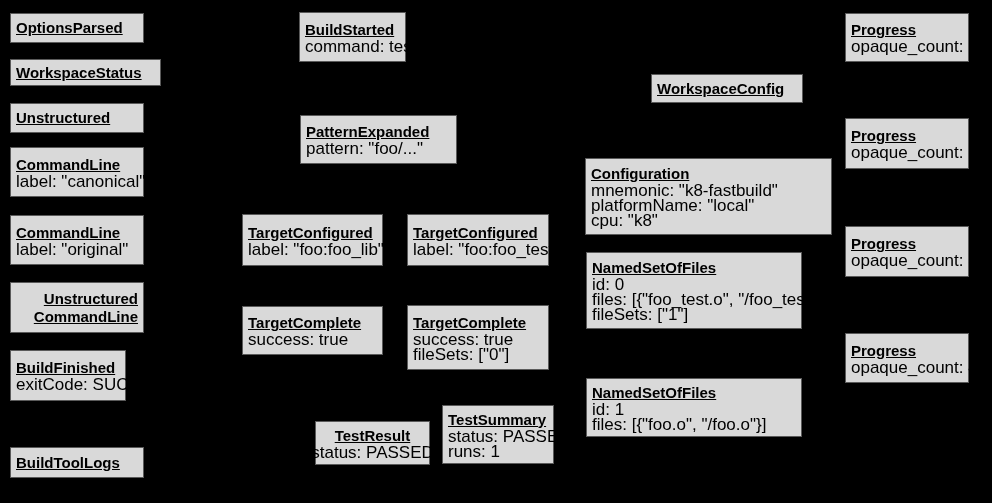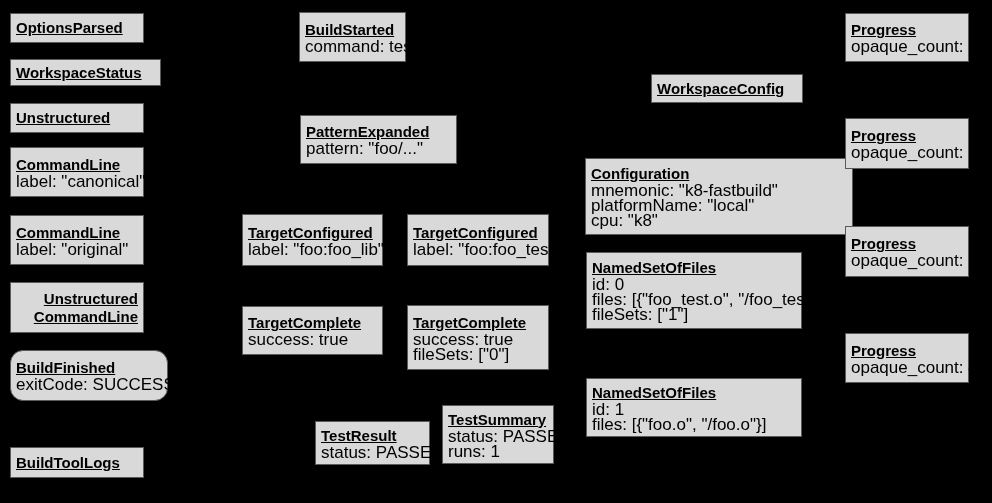--- a/index.html
+++ b/index.html
@@ -69,21 +69,21 @@
   <div class="node" style="left:10px; top:215px; width:134px; height:50px;">
     <div class="t">CommandLine</div>
     <div class="l">label: "original"</div>
   </div>
 
   <div class="node" style="left:10px; top:282px; width:134px; height:51px;text-align:right;">
     <div class="t">Unstructured
 CommandLine</div>
   </div>
 
-  <div class="node" style="left:10px; top:350px; width:158px; height:51px;border-radius:13px;">
+  <div class="node" style="left:10px; top:350px; width:116px; height:51px;">
     <div class="t">BuildFinished</div>
     <div class="l">exitCode: SUCCESS</div>
   </div>
 
   <div class="node" style="left:10px; top:447px; width:134px; height:31px;">
     <div class="t">BuildToolLogs</div>
   </div>
 
 
   <div class="node" style="left:299px; top:12px; width:107px; height:50px;">
@@ -110,36 +110,36 @@
     <div class="t">TargetComplete</div>
     <div class="l">success: true</div>
   </div>
 
   <div class="node" style="left:407px; top:305px; width:142px; height:65px;">
     <div class="t">TargetComplete</div>
     <div class="l">success: true</div>
     <div class="l">fileSets: ["0"]</div>
   </div>
 
-  <div class="node" style="left:315px; top:421px; width:115px; height:44px;">
+  <div class="node" style="left:315px; top:421px; width:115px; height:44px;align-items:center;">
     <div class="t">TestResult</div>
     <div class="l">status: PASSED</div>
   </div>
 
   <div class="node" style="left:442px; top:405px; width:112px; height:59px;">
     <div class="t">TestSummary</div>
     <div class="l">status: PASSED</div>
     <div class="l">runs: 1</div>
   </div>
 
   <div class="node" style="left:651px; top:74px; width:152px; height:29px;">
     <div class="t">WorkspaceConfig</div>
   </div>
 
-  <div class="node" style="left:585px; top:158px; width:268px; height:77px;">
+  <div class="node" style="left:585px; top:158px; width:247px; height:77px;">
     <div class="t">Configuration</div>
     <div class="l">mnemonic: "k8-fastbuild"</div>
     <div class="l">platformName: "local"</div>
     <div class="l">cpu: "k8"</div>
   </div>
 
   <div class="node" style="left:586px; top:252px; width:216px; height:77px;">
     <div class="t">NamedSetOfFiles</div>
     <div class="l">id: 0</div>
     <div class="l">files: [{"foo_test.o", "/foo_test.o"}]</div>

